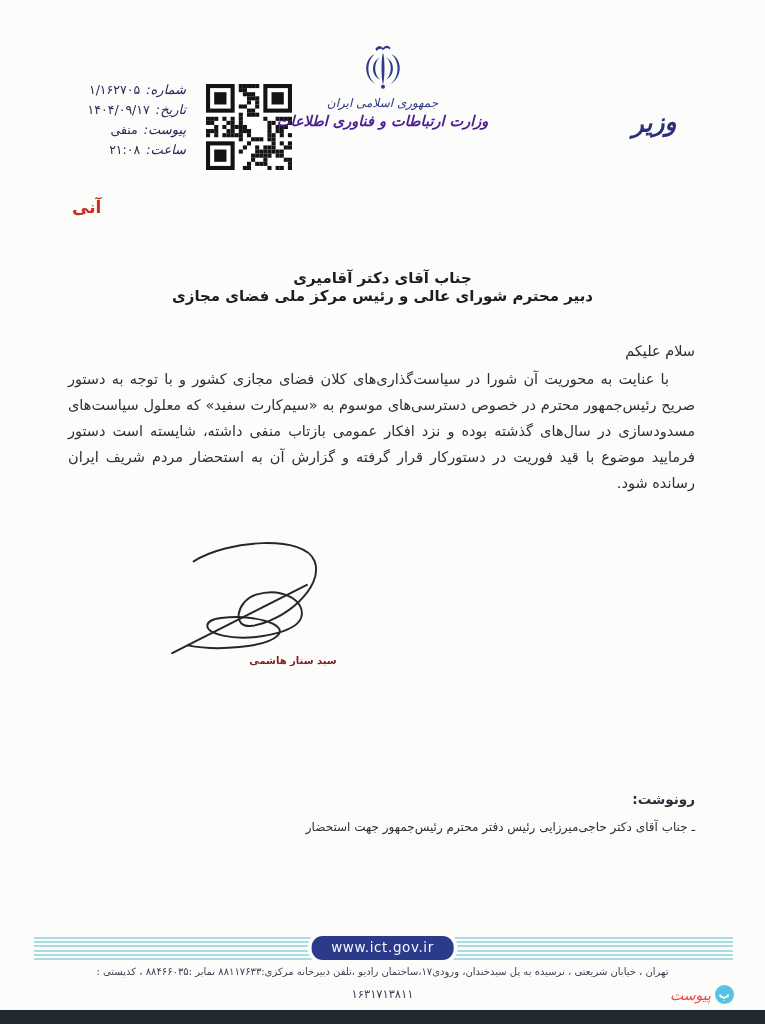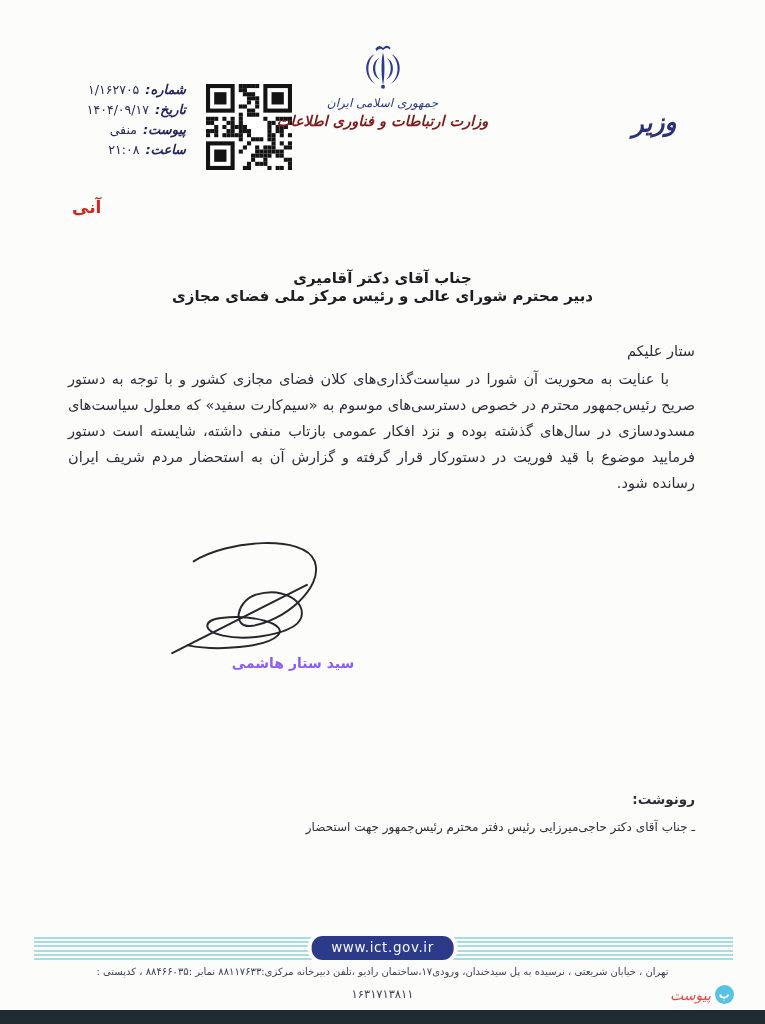--- a/index.html
+++ b/index.html
@@ -5,48 +5,48 @@
   * { margin:0; padding:0; box-sizing:border-box; }
   html,body { background:#fbfbf9; }
   body { font-family:"DejaVu Sans", sans-serif; }
   .page {
     position:relative; width:765px; height:1024px; margin:0 auto;
     background:#fcfcfa; overflow:hidden; direction:rtl;
   }
   
   .meta-block { position:absolute; top:82px; left:48px; width:138px; direction:rtl; }
   .meta-row { display:flex; direction:rtl; align-items:baseline; gap:6px; margin-bottom:5px; }
-  .meta-label { font-weight:bold; font-style:italic; font-size:13px; color:#23255c; white-space:nowrap; }
+  .meta-label { font-weight:normal; font-style:italic; font-size:13px; color:#23255c; white-space:nowrap; }
   .meta-value { font-size:12.5px; color:#2a2c55; white-space:nowrap; }
   
   .qr { position:absolute; top:84px; left:206px; width:86px; height:86px; background:#fff; }
   .qr svg { width:100%; height:100%; }
   
   .emblem-block { position:absolute; top:42px; left:0; right:0; margin:auto; width:300px; text-align:center; direction:rtl; }
   .emblem-block svg { display:block; margin:0 auto 2px auto; }
   .country { font-size:12px; font-style:italic; color:#2f3a87; letter-spacing:.5px; }
-  .ministry { font-size:14.5px; font-weight:bold; font-style:italic; color:#7f1d1d; margin-top:3px; letter-spacing:.5px; }
+  .ministry { font-size:14.5px; font-weight:bold; font-style:italic; color:#4c1d95; margin-top:3px; letter-spacing:.5px; }
   
   .minister { position:absolute; top:108px; left:612px; width:84px; text-align:center;
     font-size:25px; font-weight:bold; font-style:italic; color:#2b3176; transform:rotate(-3deg); }
   
   .priority { position:absolute; top:197px; left:72px; color:#cf2a22; font-weight:bold; font-size:17px; }
   
   .recipient { position:absolute; top:269px; left:0; right:0; text-align:center; color:#1d1d22; }
   .recipient .line1 { font-weight:bold; font-size:15px; }
   .recipient .line2 { font-weight:bold; font-size:15px; }
   
   .letter-body { position:absolute; top:338px; right:70px; left:68px; direction:rtl;
     font-size:14.5px; line-height:26px; color:#2d2e36; }
   .salutation { margin-bottom:2px; }
   .paragraph { text-align:justify; text-indent:26px; }
   
   .signature { position:absolute; top:538px; left:152px; width:218px; height:122px; }
   .sig-name { position:absolute; top:655px; left:228px; width:130px; text-align:center;
-    font-weight:bold; font-size:14px; color:#8b5cf6; }
+    font-weight:bold; font-size:10px; color:#7f1d1d; }
   
   .cc { position:absolute; top:791px; right:70px; left:70px; direction:rtl; text-align:right; color:#2d2e36; }
   .cc-label { font-weight:bold; font-size:13.5px; margin-bottom:13px; }
   .cc-item { font-size:12px; }
   
   .stripes { position:absolute; top:937px; left:34px; right:32px; height:25px;
     background:repeating-linear-gradient(180deg,#a9dbe3 0px,#a9dbe3 2px,#fcfcfa 2px,#fcfcfa 4.2px); }
   .site-pill { position:absolute; top:936px; left:50%; transform:translateX(-50%);
     background:#2c3a8a; color:#f4f6ff; font-size:13.5px; letter-spacing:.6px;
     padding:3px 20px 5px 20px; border-radius:11px; direction:ltr;
@@ -248,21 +248,21 @@
   <div class="minister">وزیر</div>
 
   <div class="priority">آنی</div>
 
   <div class="recipient">
     <div class="line1">جناب آقای دکتر آقامیری</div>
     <div class="line2">دبیر محترم شورای عالی و رئیس مرکز ملی فضای مجازی</div>
   </div>
 
   <div class="letter-body">
-    <div class="salutation">ستار علیکم</div>
+    <div class="salutation">سلام علیکم</div>
     <div class="paragraph">با عنایت به محوریت آن شورا در سیاست‌گذاری‌های کلان فضای مجازی کشور و با توجه به دستور صریح رئیس‌جمهور محترم در خصوص دسترسی‌های موسوم به «سیم‌کارت سفید» که معلول سیاست‌های مسدودسازی در سال‌های گذشته بوده و نزد افکار عمومی بازتاب منفی داشته، شایسته است دستور فرمایید موضوع با قید فوریت در دستورکار قرار گرفته و گزارش آن به استحضار مردم شریف ایران رسانده شود.</div>
   </div>
 
   <svg class="signature" viewBox="0 0 210 125">
     <g fill="none" stroke="#26262b" stroke-width="2" stroke-linecap="round">
       <path d="M36 24 C70 2 150 -4 160 24 C170 52 126 86 96 90 C74 93 80 64 100 58 C126 50 152 64 146 82 C140 98 92 106 66 100 C44 95 46 84 64 82 C96 78 134 88 122 100 C110 112 60 116 30 110"></path>
       <path d="M152 48 L14 118"></path>
     </g>
   </svg>
   <div class="sig-name">سید ستار هاشمی</div>

